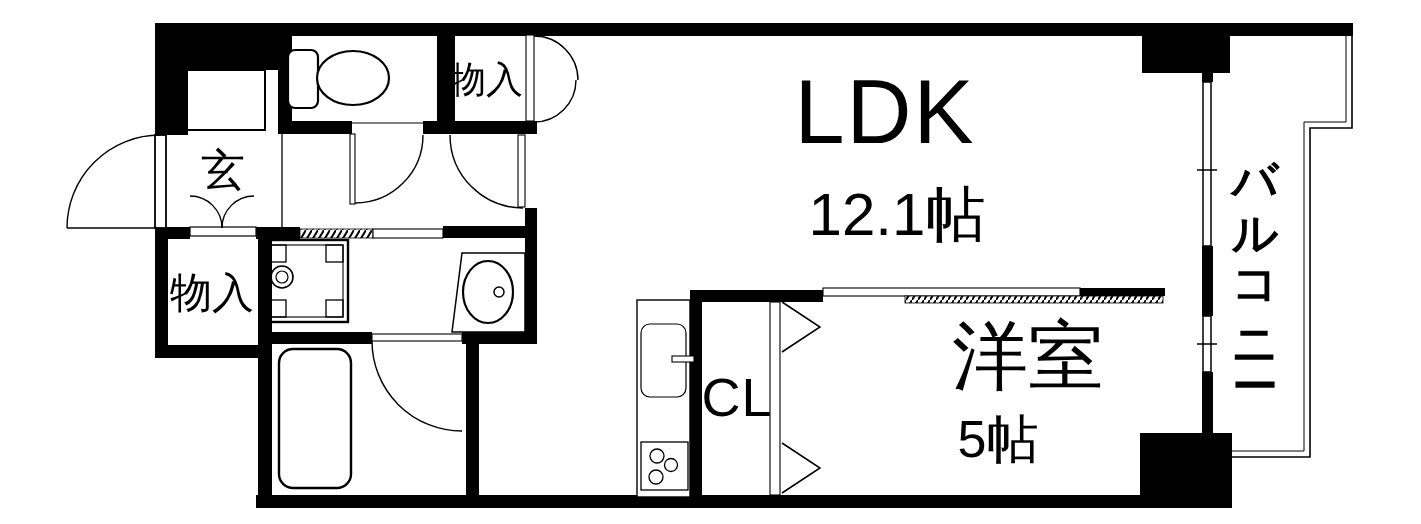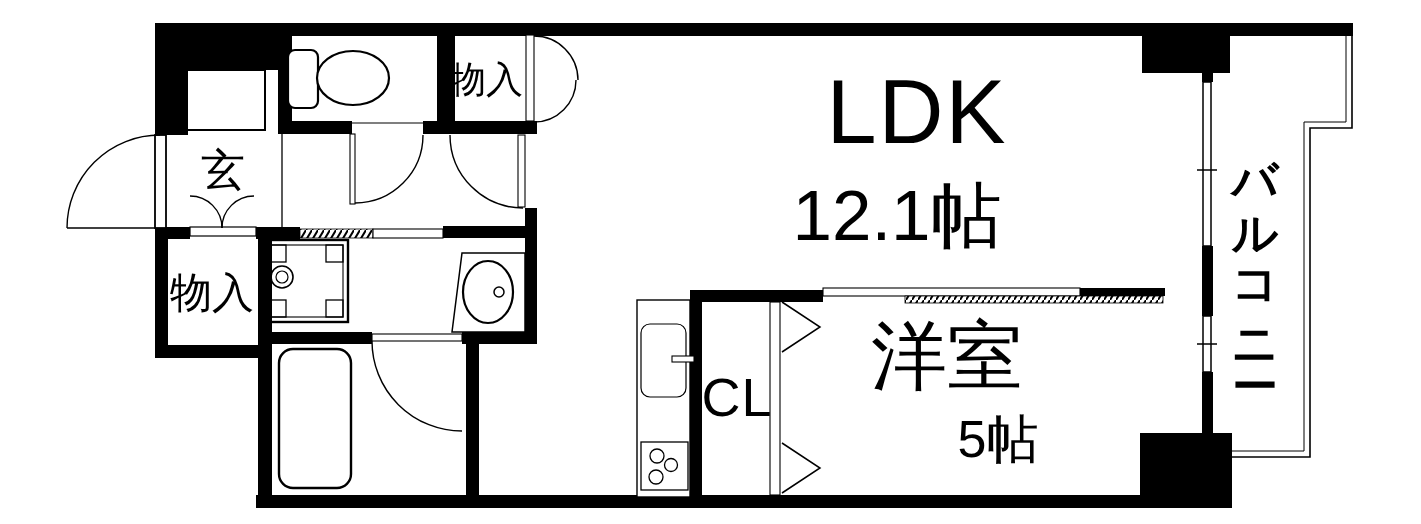--- a/index.html
+++ b/index.html
@@ -13,21 +13,21 @@
   #plan-svg{position:absolute;left:0;top:0;}
   .lbl{
     position:absolute;
     color:#000;
     font-weight:normal;
     white-space:nowrap;
     transform:translate(-50%,-50%);
     line-height:1;
   }
   .lbl-ldk-name{font-size:90px;letter-spacing:2px;}
-  .lbl-ldk-size{font-size:71px;}
+  .lbl-ldk-size{font-size:60px;}
   .lbl-yo-name{font-size:76px;}
   .lbl-yo-size{font-size:52px;}
   .lbl-cl{font-size:54px;letter-spacing:1px;}
   .lbl-gen{font-size:44px;}
   .lbl-st-top{font-size:37px;}
   .lbl-st-left{font-size:42px;}
   .lbl-balcony{
     position:absolute;
     left:1233px;top:128px;height:300px;
     writing-mode:vertical-rl;
@@ -196,24 +196,24 @@
       <rect x="672" y="356" width="22" height="6" stroke-width="1.1"></rect>
     </g>
     <g fill="#fff" stroke="#000">
       <rect x="641" y="442" width="47" height="48" stroke-width="1.3"></rect>
       <circle cx="657" cy="456" r="7" stroke-width="1.3"></circle>
       <circle cx="671" cy="465" r="6.5" stroke-width="1.3"></circle>
       <circle cx="656" cy="477" r="7" stroke-width="1.3"></circle>
     </g>
   </svg>
 
-  <div class="lbl lbl-ldk-name" style="left:885px;top:112px;margin-left:32px;">LDK</div>
+  <div class="lbl lbl-ldk-name" style="left:885px;top:112px;">LDK</div>
   <div class="lbl lbl-ldk-size" style="left:897px;top:215px;">12.1帖</div>
 
-  <div class="lbl lbl-yo-name" style="left:947px;top:356px;text-align:right;">洋室</div>
+  <div class="lbl lbl-yo-name" style="left:1028px;top:356px;text-align:right;">洋室</div>
   <div class="lbl lbl-yo-size" style="left:998px;top:439px;">5帖</div>
 
   <div class="lbl-balcony">バルコニー</div>
 
   <div class="lbl lbl-gen" style="left:223px;top:170px;">玄</div>
 
   <div class="lbl lbl-st-top" style="left:486px;top:79px;">物入</div>
 
   <div class="lbl lbl-st-left" style="left:212px;top:293px;">物入</div>
 

